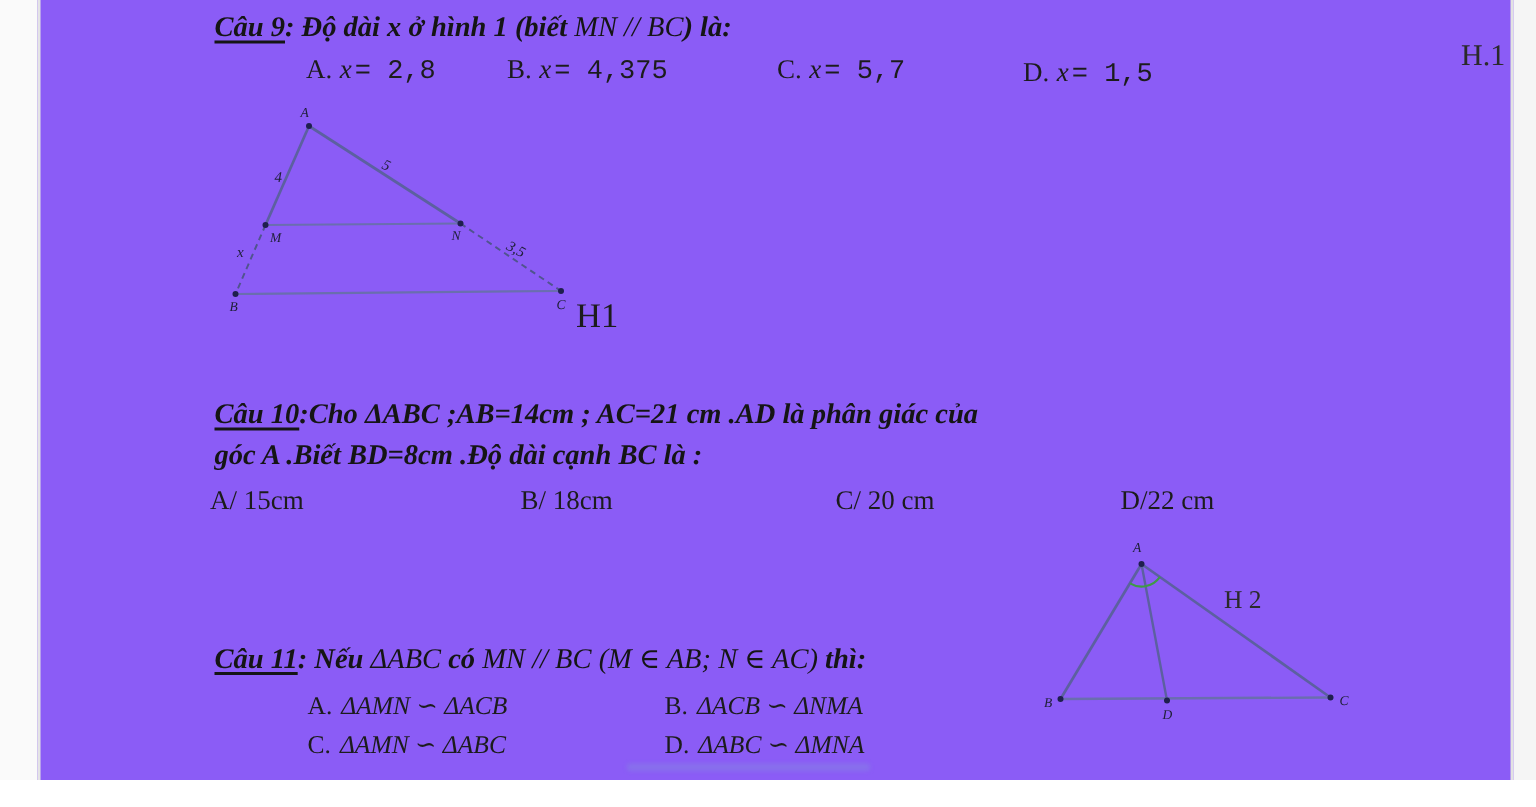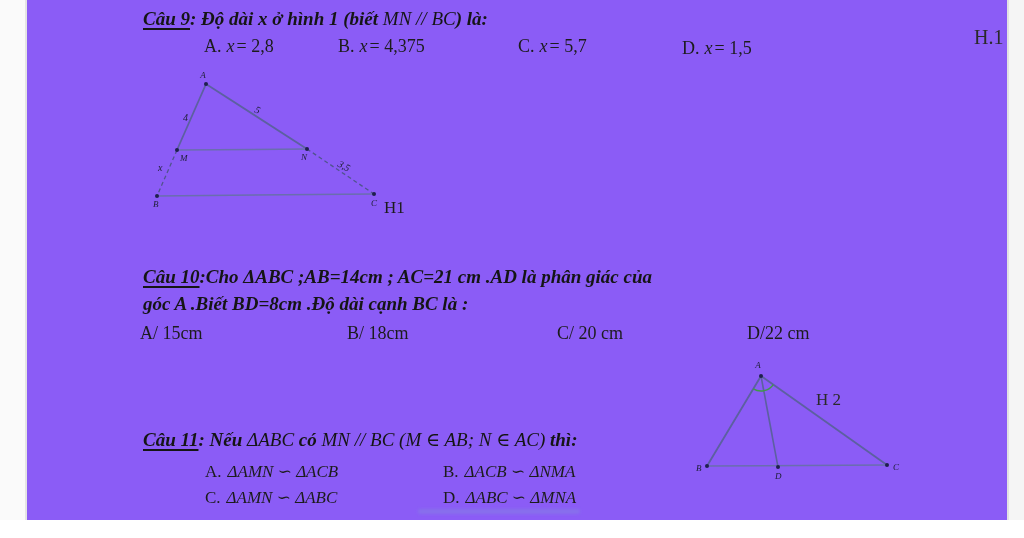--- a/index.html
+++ b/index.html
@@ -16,25 +16,25 @@
   .edge-line-right  { left:1007px; top:0; width:2px; height:538px; background:#e2e2e2; }
   .edge-strip-right { left:1009px; top:0; width:15px; height:538px; background:#f5f5f5; }
 
   .q-heading { font-size:19px; font-weight:bold; font-style:italic; color:#151515; white-space:nowrap; }
   .q-label   { text-decoration:underline; text-decoration-thickness:1.5px; text-underline-offset:3px; }
   .q-math    { font-weight:normal; font-style:italic; }
 
   .opt { font-size:18px; white-space:nowrap; color:#1c1c1c; }
   .opt .letter { font-style:normal; }
   .opt .var  { font-style:italic; margin-left:5px; }
-  .opt .rest { font-style:normal; margin-left:2px; }
+  .opt .rest { font-style:normal; margin-left:2px;font-family:Liberation Mono, monospace; }
   .opt .simexp { font-style:italic; margin-left:6px; }
 
   .fig-tag { font-size:20px; color:#2a2a2a; }
-  .fig-caption { font-size:17px; color:#1c1c1c; }
+  .fig-caption { font-size:23px; color:#1c1c1c; }
 
   .smudge {
     left:418px; top:509px; width:162px; height:5px;
     background:rgba(130,160,215,0.30); filter:blur(1.5px); border-radius:2px;
   }
 
   svg text {
     font-family:"Liberation Serif","DejaVu Serif",serif;
     font-style:italic; fill:#20203a;
   }

